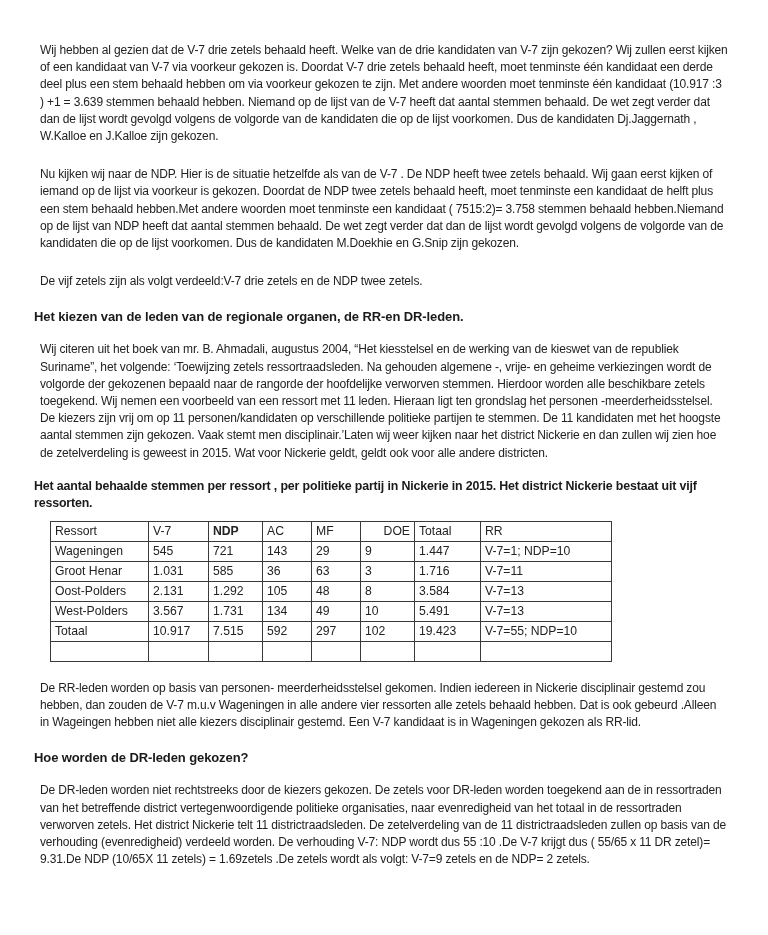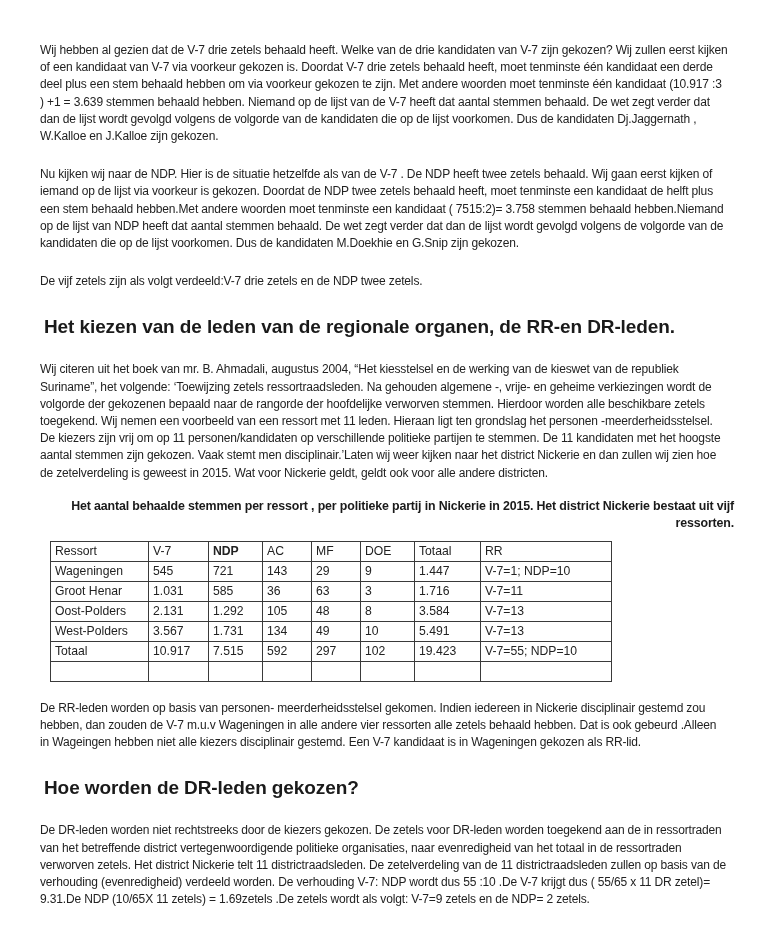--- a/index.html
+++ b/index.html
@@ -8,38 +8,37 @@
     font-family: "Liberation Sans", "DejaVu Sans", sans-serif;
     color: #1e1e1e;
   }
   .page { position: absolute; left: 34px; top: 36px; width: 700px; }
   p.body {
     margin: 6px; font-size: 12px; line-height: 17.2px; letter-spacing: -0.15px;
     color: #222;
   }
   .gap { height: 9px; }
   h2.heading {
-    margin: 10px; font-size: 19px; line-height: 20px; font-weight: bold; color: #1a1a1a;
+    margin: 0; font-size: 13px; line-height: 20px; font-weight: bold; color: #1a1a1a;
     letter-spacing: -0.1px;
   }
   p.caption {
     margin: 0; font-size: 12.4px; line-height: 17px; font-weight: bold; color: #1a1a1a;
     letter-spacing: -0.15px;
-    text-align: right;
   }
   table.votes {
     border-collapse: collapse; margin-top: 9px; margin-left: 16px;
     font-size: 12.2px; color: #222; table-layout: fixed;
   }
   table.votes td {
     border: 1.5px solid #3a3a3a; height: 19px; padding: 0 4px; line-height: 16px;
     white-space: nowrap; vertical-align: middle;
   }
   .c0 { width: 89px; } .c1 { width: 51px; } .c2 { width: 45px; font-weight: bold; } .c3 { width: 40px; }
-  .c4 { width: 40px; } .c5 { width: 45px; } .c6 { width: 57px; } .c7 { width: 122px; }
+  .c4 { width: 40px; } .c5 { width: 45px; text-align: right; } .c6 { width: 57px; } .c7 { width: 122px; }
 </style>
 </head>
 <body>
 
 <div class="page">
   <p class="body">Wij hebben al gezien dat de V-7 drie zetels behaald heeft. Welke van de drie kandidaten van V-7 zijn gekozen? Wij zullen eerst kijken of een kandidaat van V-7 via voorkeur gekozen is. Doordat V-7 drie zetels behaald heeft, moet tenminste één kandidaat een derde deel plus een stem behaald hebben om via voorkeur gekozen te zijn. Met andere woorden moet tenminste één kandidaat (10.917 :3 ) +1 = 3.639 stemmen behaald hebben. Niemand op de lijst van de V-7 heeft dat aantal stemmen  behaald. De wet zegt verder dat dan de lijst wordt gevolgd volgens de volgorde van de kandidaten die op de lijst voorkomen. Dus de kandidaten Dj.Jaggernath , W.Kalloe en J.Kalloe  zijn gekozen.</p>
   <div class="gap"></div>
   <p class="body">Nu kijken wij naar de NDP. Hier is de situatie hetzelfde als van de V-7 . De NDP  heeft twee zetels behaald. Wij gaan eerst kijken of iemand op de lijst via voorkeur is gekozen. Doordat de NDP twee zetels behaald heeft, moet tenminste een kandidaat de helft plus een stem behaald hebben.Met andere woorden  moet tenminste een kandidaat ( 7515:2)= 3.758  stemmen behaald hebben.Niemand op de lijst van NDP heeft dat aantal stemmen behaald. De wet zegt verder dat dan de lijst wordt gevolgd volgens de volgorde van de kandidaten die op de lijst voorkomen. Dus de kandidaten M.Doekhie en G.Snip zijn  gekozen.</p>
   <div class="gap"></div>
   <p class="body">De vijf zetels zijn als volgt verdeeld:V-7 drie zetels en de NDP twee zetels.</p>

